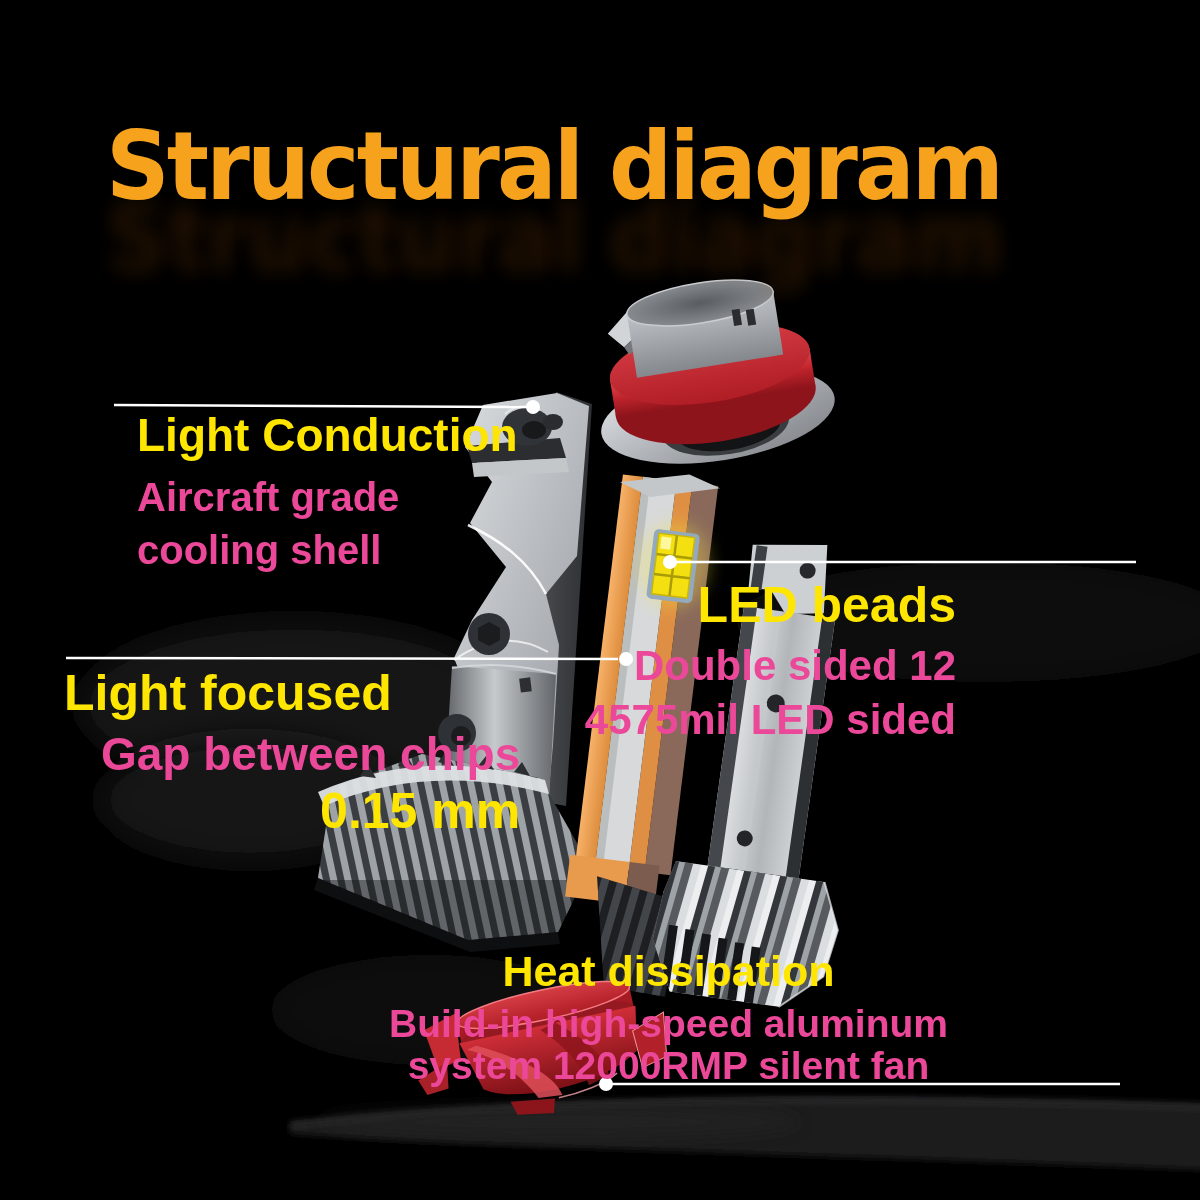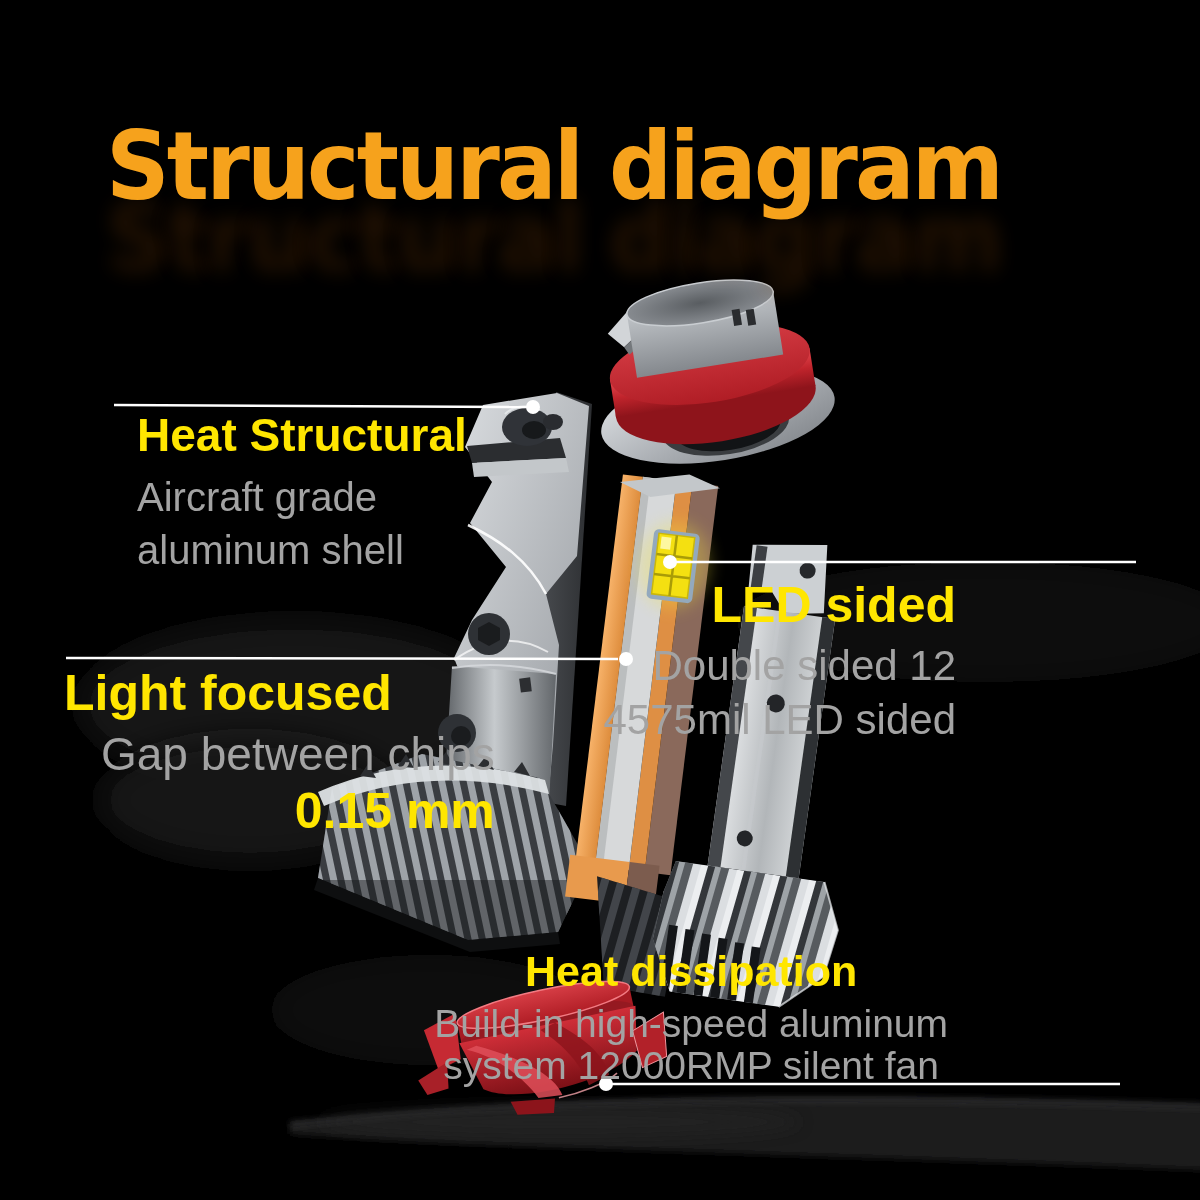--- a/index.html
+++ b/index.html
@@ -7,21 +7,21 @@
   #art{position:absolute;left:0;top:0;}
   .title{
     position:absolute;left:106px;top:120px;
     font-family:"DejaVu Sans",sans-serif;font-weight:bold;
     font-size:94px;line-height:1;letter-spacing:-3px;white-space:nowrap;
     color:#f6a21c;transform:scaleX(.94);transform-origin:left top;
     text-shadow:0 72px 20px rgba(110,55,8,.32);
   }
   .callout{position:absolute;white-space:nowrap;}
   .co-h{color:#ffe600;font-weight:bold;}
-  .co-t{color:#a3a3a3;font-weight:normal;}
+  .co-t{color:#ec4899;font-weight:bold;}
   .co-v{color:#ffe600;font-weight:bold;text-align:right;}
 
   .hc{left:137px;top:410px;}
   .hc .co-h{font-size:46px;line-height:1.1;margin-bottom:10px;}
   .hc .co-t{font-size:40px;line-height:53px;}
 
   .lf{left:64px;top:666px;}
   .lf .co-h{font-size:50px;line-height:1.1;margin-bottom:8px;}
   .lf .co-t{font-size:46px;line-height:50px;margin-left:37px;}
   .lf .co-v{font-size:50px;line-height:1.15;margin-top:4px;}
@@ -262,33 +262,33 @@
       <g>
         <line x1="606" y1="1084" x2="1120" y2="1084"></line>
           <circle cx="606" cy="1084" r="7" fill="#ffffff" stroke="none"></circle>
       </g>
     </g>
   </svg>
 
   <div class="title">Structural diagram</div>
 
   <div class="callout hc">
-    <div class="co-h">Heat Structural</div>
+    <div class="co-h">Light Conduction</div>
     <div class="co-t">Aircraft grade</div>
-    <div class="co-t">aluminum shell</div>
+    <div class="co-t">cooling shell</div>
   </div>
 
   <div class="callout lf">
     <div class="co-h">Light focused</div>
     <div class="co-t">Gap between chips</div>
     <div class="co-v">0.15 mm</div>
   </div>
 
   <div class="callout lc">
-    <div class="co-h">LED sided</div>
+    <div class="co-h">LED beads</div>
     <div class="co-t">Double sided 12</div>
     <div class="co-t">4575mil LED sided</div>
   </div>
 
   <div class="callout hd">
     <div class="co-h">Heat dissipation</div>
     <div class="co-t">Build-in high-speed aluminum</div>
     <div class="co-t">system 12000RMP silent fan</div>
   </div>
 

